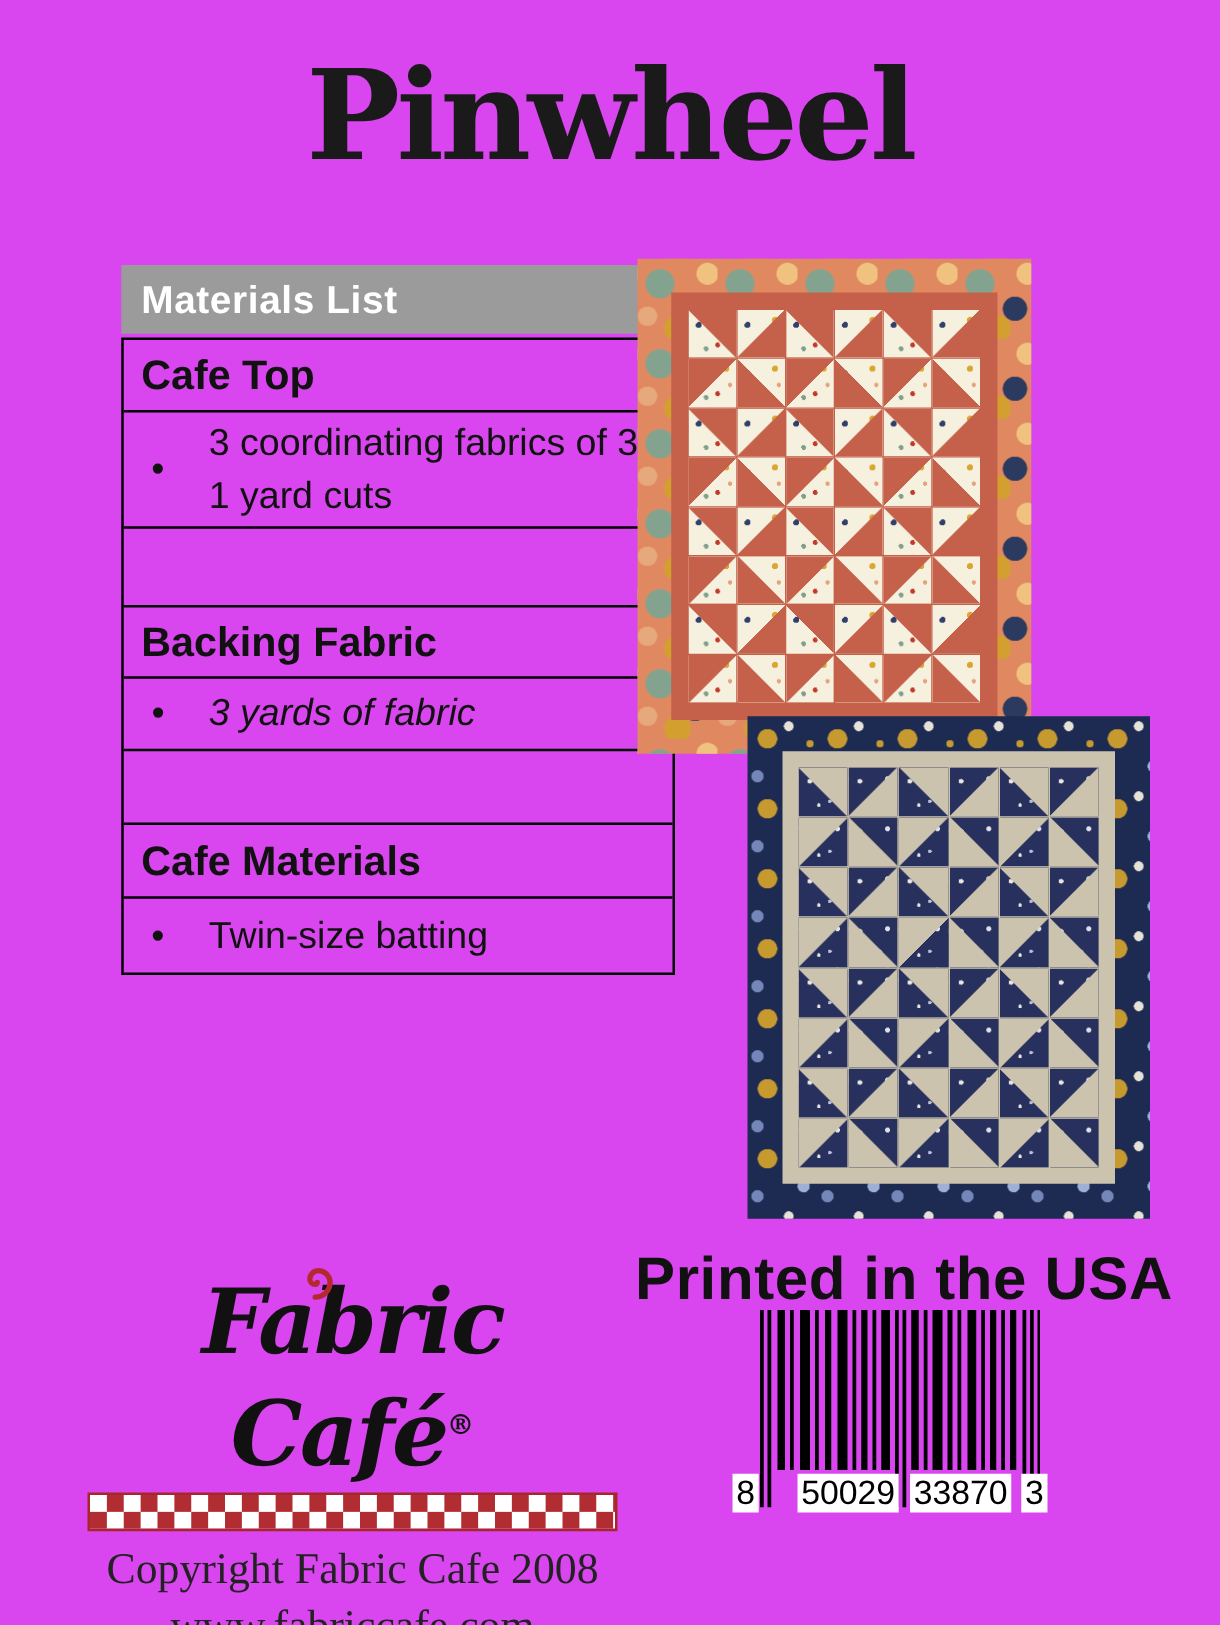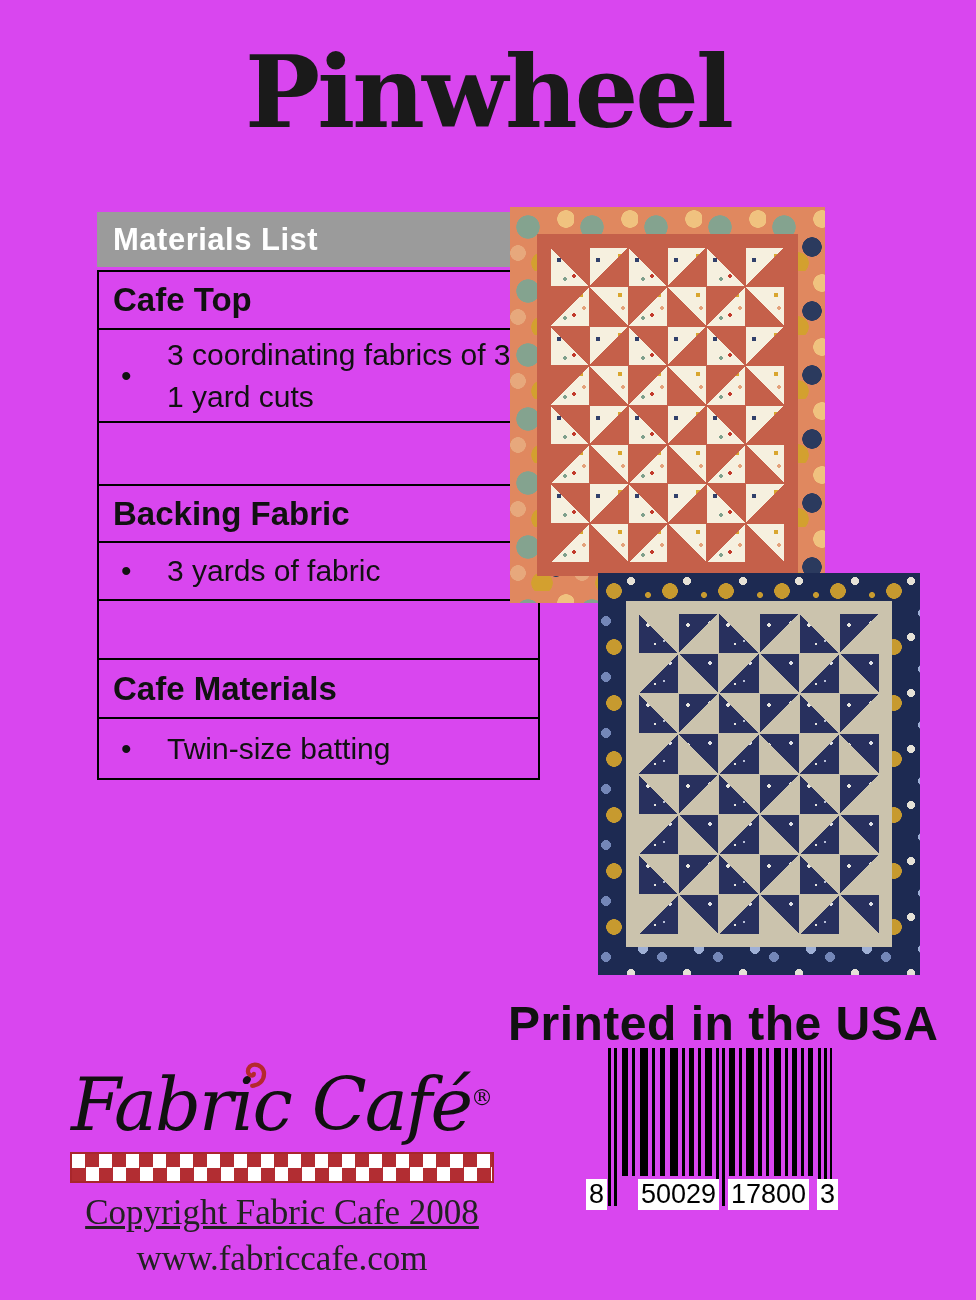--- a/index.html
+++ b/index.html
@@ -19,21 +19,21 @@
   .mat-body{margin-top:3px;border:2px solid #000;}
   .m-row{box-sizing:border-box;border-bottom:2px solid #000;display:flex;
          align-items:center;color:#111;}
   .m-row:last-child{border-bottom:none;}
   .m-row.section{font-weight:bold;font-size:33px;padding-left:14px;}
   .m-row.bullet{font-size:30px;line-height:1.4;position:relative;
                 padding-left:68px;padding-right:8px;}
   .m-row.bullet::before{content:"•";position:absolute;left:22px;top:50%;
                         transform:translateY(-50%);font-size:30px;}
   .r1{height:58px;} .r2{height:93px;} .r3{height:63px;} .r4{height:57px;}
-  .r5{height:58px;} .r6{height:59px;} .r7{height:59px;} .r8{height:59px;} .r9{height:96px;}
+  .r5{height:58px;font-style:italic;} .r6{height:59px;} .r7{height:59px;} .r8{height:59px;} .r9{height:96px;}
 
   
   .quilt{position:absolute;box-sizing:border-box;}
   .q-field{box-sizing:border-box;width:100%;height:100%;}
   .q-grid{display:grid;grid-template-columns:repeat(6,1fr);grid-auto-rows:1fr;
           width:100%;height:100%;gap:1px;}
   .q-grid i{display:block;}
 
   
   .q-grid i:nth-child(12n+1),.q-grid i:nth-child(12n+3),.q-grid i:nth-child(12n+5){--g:225deg;}
@@ -91,29 +91,29 @@
            color:#111;letter-spacing:0.5px;}
 
   .barcode{position:absolute;left:586px;top:1048px;width:252px;height:162px;}
   .barcode svg{position:absolute;left:22px;top:0;}
   .bc-num{position:absolute;bottom:0;font-size:27px;color:#000;background:#fff;
           padding:0 3px;font-family:"Liberation Sans",sans-serif;}
   .bc-left{left:0;}  .bc-g1{left:52px;}  .bc-g2{left:142px;}  .bc-right{right:0;}
 
   .logo{position:absolute;left:58px;top:1012px;width:448px;text-align:center;}
   .logo-script{position:relative;font-family:"DejaVu Serif",serif;font-style:italic;
-               font-weight:normal;font-size:72px;line-height:1.25;color:#111;
-               letter-spacing:-2px;margin-top:48px;}
+               font-weight:bold;font-size:72px;line-height:1.25;color:#111;
+               letter-spacing:-2px;}
   .logo-script .reg{font-size:22px;font-style:normal;vertical-align:super;
                     letter-spacing:0;}
   .spiral{position:absolute;left:178px;top:-4px;}
   .checker{margin:2px auto 0 auto;width:420px;height:27px;border:2px solid #a8262b;
            background:conic-gradient(#b22d32 25%,#ffffff 0 50%,#b22d32 0 75%,#ffffff 0)
                       0 0/27px 27px;}
-  .copyright{margin-top:10px;font-family:"Liberation Serif",serif;font-size:35px;color:#222;text-decoration:underline;}
+  .copyright{margin-top:10px;font-family:"Liberation Serif",serif;font-size:35px;color:#222;}
   .website{margin-top:6px;font-family:"Liberation Serif",serif;font-size:35px;color:#222;}
 </style>
 </head>
 <body>
 
 <div class="page">
 
   <h1 class="title">Pinwheel</h1>
 
   <div class="materials">
@@ -269,21 +269,21 @@
           <rect x="184" y="0" width="5" height="128"></rect>
         <rect x="193" y="0" width="3" height="128"></rect>
           <rect x="200" y="0" width="5" height="128"></rect>
         <rect x="210" y="0" width="3" height="158"></rect>
           <rect x="216" y="0" width="3" height="158"></rect>
         <rect x="222" y="0" width="2" height="158"></rect>
       </g>
     </svg>
     <span class="bc-num bc-left">8</span>
     <span class="bc-num bc-g1">50029</span>
-    <span class="bc-num bc-g2">17800</span>
+    <span class="bc-num bc-g2">33870</span>
     <span class="bc-num bc-right">3</span>
   </div>
 
   <div class="logo">
     <div class="logo-script">
       <span>Fabric Café</span><span class="reg">®</span>
       <svg class="spiral" width="34" height="34" viewBox="0 0 40 40">
         <path d="M21 21 a2 2 0 0 1 -2 2 a5 5 0 0 1 -5 -5 a8 8 0 0 1 8 -8 a11 11 0 0 1 11 11 a14 14 0 0 1 -14 14" fill="none" stroke="#b5292e" stroke-width="5" stroke-linecap="round"></path>
       </svg>
     </div>

